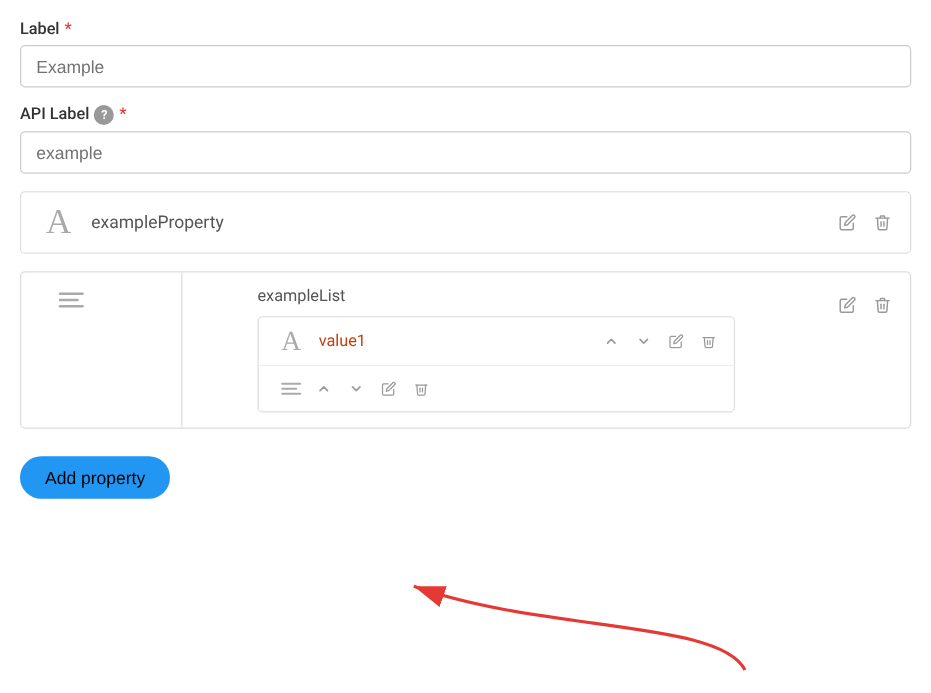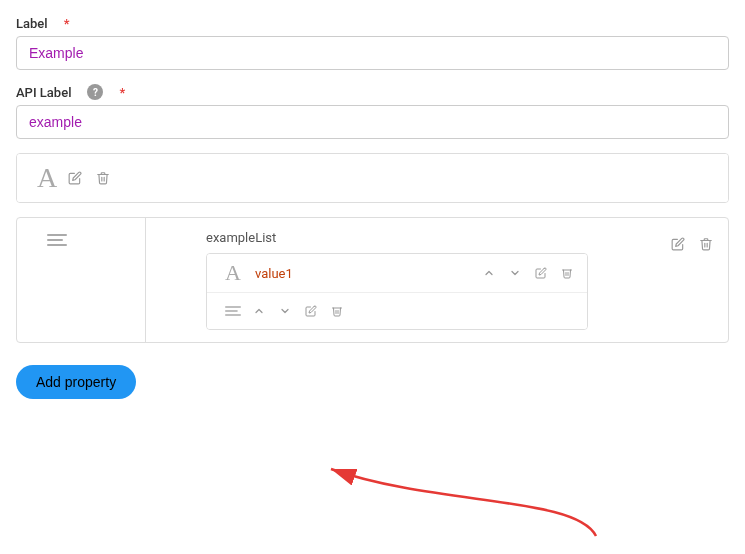--- a/index.html
+++ b/index.html
@@ -15,22 +15,22 @@
 
     .field-group {
       margin-bottom: 14px;
     }
 
     .field-label {
       font-size: 13px;
       font-weight: 500;
       margin-bottom: 5px;
       display: flex;
-      align-items: center;
-      gap: 16px;
+      align-items: flex-start;
+      gap: 4px;
     }
 
     .required-star {
       color: #e53935;
     }
 
     .help-icon {
       display: inline-flex;
       align-items: center;
       justify-content: center;
@@ -43,21 +43,21 @@
       font-weight: bold;
       cursor: pointer;
     }
 
     .text-input {
       width: 100%;
       border: 1px solid #ccc;
       border-radius: 4px;
       padding: 8px 12px;
       font-size: 14px;
-      color: #a21caf;
+      color: #737373;
       outline: none;
     }
 
     
     .property-list {
       border: 1px solid #ddd;
       border-radius: 4px;
       margin-bottom: 14px;
       overflow: hidden;
     }
@@ -287,20 +287,21 @@
     <input type="text" class="text-input" value="example" style="">
   </div>
 
   
   
   <div class="property-list">
     <div class="property-row">
       <div class="prop-icon">
         <span class="icon-type-a">A</span>
       </div>
+      <div class="prop-name">exampleProperty</div>
       <div class="prop-actions">
         <span class="action-icon">
           <svg width="14" height="14" viewBox="0 0 24 24" fill="none" stroke="#999" stroke-width="2" stroke-linecap="round" stroke-linejoin="round">
             <path d="M11 4H4a2 2 0 0 0-2 2v14a2 2 0 0 0 2 2h14a2 2 0 0 0 2-2v-7"></path>
             <path d="M18.5 2.5a2.121 2.121 0 0 1 3 3L12 15l-4 1 1-4 9.5-9.5z"></path>
           </svg>
         </span>
         <span class="action-icon">
           <svg width="14" height="14" viewBox="0 0 24 24" fill="none" stroke="#999" stroke-width="2" stroke-linecap="round" stroke-linejoin="round">
             <polyline points="3 6 5 6 21 6"></polyline>

